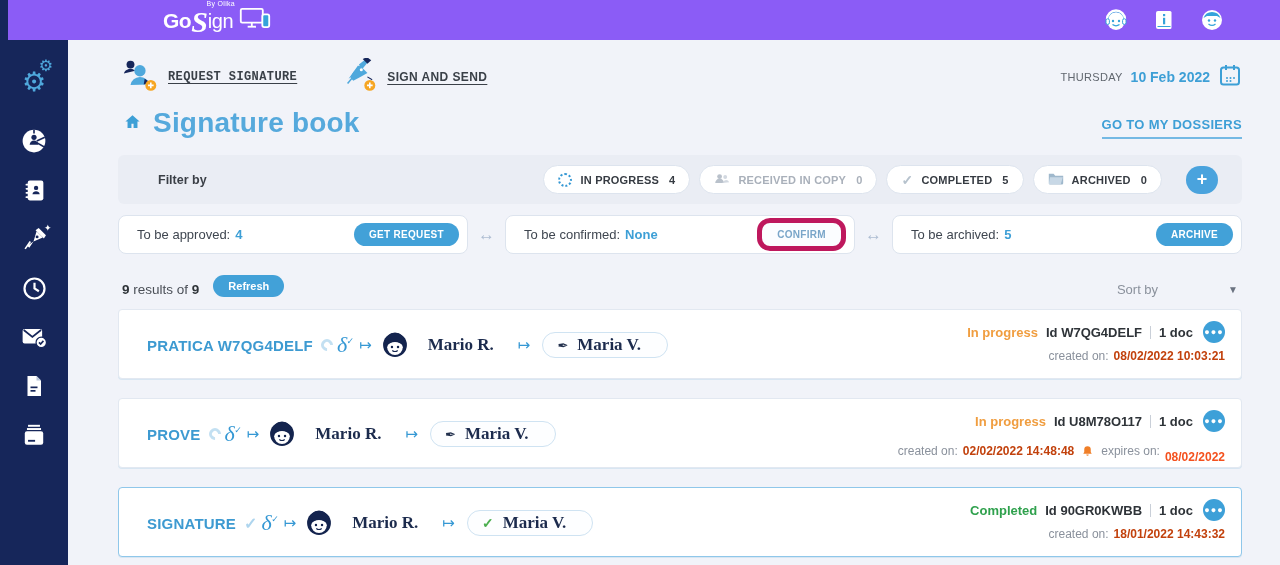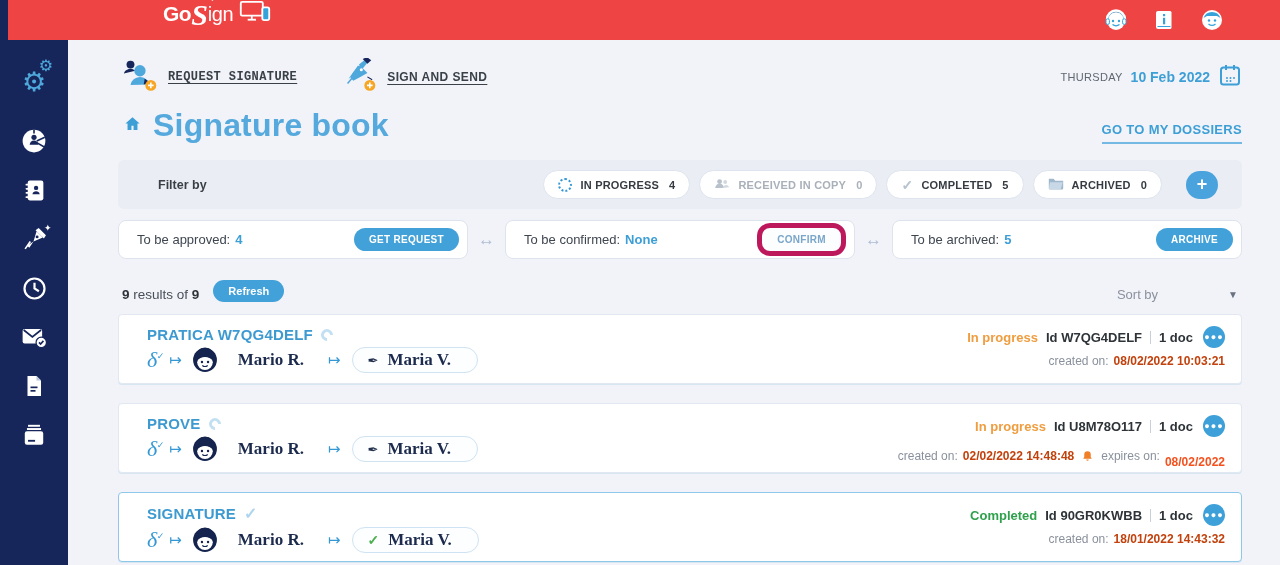--- a/index.html
+++ b/index.html
@@ -1,19 +1,19 @@
 <!DOCTYPE html>
 <html><head>
 <meta charset="utf-8">
 <style>
   * { margin:0; padding:0; box-sizing:border-box; }
   html,body { width:1280px; height:565px; overflow:hidden; font-family:"Liberation Sans", sans-serif; background:#f1f3f9; }
 
   
-  .app-header { position:absolute; top:0; left:0; width:1280px; height:40px; background:#ef4444; display:flex; align-items:flex-start; }
+  .app-header { position:absolute; top:0; left:0; width:1280px; height:40px; background:#8b5cf6; display:flex; align-items:center; }
   .corner-strip { position:absolute; top:0; left:0; width:8px; height:40px; background:#16265a; }
   .logo { display:flex; align-items:flex-end; margin-left:163px; color:#fff; position:relative; cursor:pointer; }
   .logo-go { font-size:21px; font-weight:bold; letter-spacing:-.5px; }
   .logo-s { font-family:"Liberation Serif", serif; font-style:italic; font-size:30px; line-height:22px; font-weight:bold; }
   .logo-ign { font-size:20px; font-weight:normal; letter-spacing:-.5px; }
   .logo-byline { position:absolute; top:-7px; right:36px; font-size:7px; letter-spacing:.3px; }
   .logo-device { margin-left:6px; }
   .hdr-icons { position:absolute; right:56px; top:0; height:40px; display:flex; align-items:center; gap:24px; }
   .hdr-icon { width:24px; height:24px; cursor:pointer; }
 
@@ -29,21 +29,21 @@
   .toprow { display:flex; align-items:center; margin-top:17px; height:40px; }
   .action-link { display:flex; align-items:center; gap:10px; cursor:pointer; margin-right:42px; }
   .action-link:first-child { margin-left:2px;font-family:Liberation Mono, monospace; }
   .action-label { font-size:12px; font-weight:bold; letter-spacing:.4px; color:#3a4048; text-decoration:underline; text-underline-offset:3px; }
   .date-box { margin-left:auto; display:flex; align-items:center; gap:8px; }
   .weekday { font-size:11px; color:#61676f; letter-spacing:.3px; }
   .date-val { font-size:14px; font-weight:bold; color:#3d9fd6; }
 
   .titlerow { display:flex; align-items:flex-end; margin-top:10px; }
   .page-title-wrap { display:flex; align-items:center; gap:12px; margin-left:6px; }
-  .page-title { font-size:32px; color:#55a9dc; font-weight:600; letter-spacing:.2px;text-align:center; }
+  .page-title { font-size:28px; color:#55a9dc; font-weight:600; letter-spacing:.2px;text-align:center; }
   .dossiers-link { margin-left:auto; font-size:13px; font-weight:bold; color:#3d9fd6; letter-spacing:.3px; border-bottom:2px solid #74b9e4; padding-bottom:5px; cursor:pointer; }
 
   .filterbar { margin-top:16px; height:49px; background:#eaedf4; border-radius:6px; display:flex; align-items:center; padding:0 24px; }
   .filter-label { font-size:12.5px; font-weight:bold; color:#3a3f46; margin-left:16px; }
   .pills { display:flex; align-items:center; gap:9px; margin-left:auto; }
   .pill { display:flex; align-items:center; gap:8px; background:#fff; border:1px solid #dde4ee; border-radius:16px; height:29px; padding:0 14px; cursor:pointer; font-size:11px; font-weight:bold; letter-spacing:.2px; color:#363b42; }
   .pill .cnt { margin-left:2px; }
   .pill.disabled { color:#a9b0ba; }
   .spin-dotted { width:14px; height:14px; border:2px dotted #3598d4; border-radius:50%; }
   .pill-check { color:#b6c2cd; font-size:14px; font-weight:bold; }
@@ -62,21 +62,21 @@
   .results-text { font-size:13.5px; color:#4a4f57; margin-left:4px; }
   .results-text b { color:#2e3338; }
   .refresh-btn { margin-left:14px; border:none; background:#42a1d8; color:#fff; font-size:11px; font-weight:bold; border-radius:12px; padding:5px 15px; cursor:pointer; font-family:"Liberation Sans", sans-serif; }
   .sortby { margin-left:auto; display:flex; align-items:center; gap:70px; cursor:pointer; margin-right:4px; }
   .sortby-label { font-size:13px; color:#8a919c; }
   .sortby-caret { font-size:10px; color:#6a7280; }
 
   .doclist { margin-top:12px; display:flex; flex-direction:column; gap:19px; }
   .doc-card { background:#fff; border:1px solid #e2e8f1; border-radius:4px; height:70px; display:flex; justify-content:space-between; padding:11px 16px 9px 28px; box-shadow:0 1px 0 #d8e6f2; }
   .doc-card.selected { border:1px solid #8fc7ea; }
-  .doc-left { display:flex; flex-direction:column; gap:4px; }
+  .doc-left { display:flex; flex-direction:row; gap:4px; }
   .doc-title-row { display:flex; align-items:center; gap:8px; }
   .doc-title { font-size:15px; font-weight:bold; color:#3d9ad1; letter-spacing:.2px; cursor:pointer; }
   .mini-spinner { width:12px; height:12px; border-radius:50%; border:3px solid #c3e0f2; border-right-color:transparent; display:inline-block; transform:rotate(45deg); }
   .title-check { color:#aed5ee; font-size:16px; font-weight:bold; }
   .flow-row { display:flex; align-items:center; gap:10px; }
   .sig-glyph { font-family:"Liberation Serif", serif; font-style:italic; font-size:22px; color:#3598d4; line-height:18px; position:relative; margin-right:2px; }
   .sig-check { position:absolute; top:-4px; right:-7px; font-size:9px; font-style:normal; }
   .flow-arrow { color:#3598d4; font-size:15px; }
   .avatar { width:26px; height:26px; flex:0 0 auto; }
   .person-name { font-family:"Liberation Serif", serif; font-weight:bold; font-size:17px; color:#1c2b4d; margin:0 14px 0 10px; }

